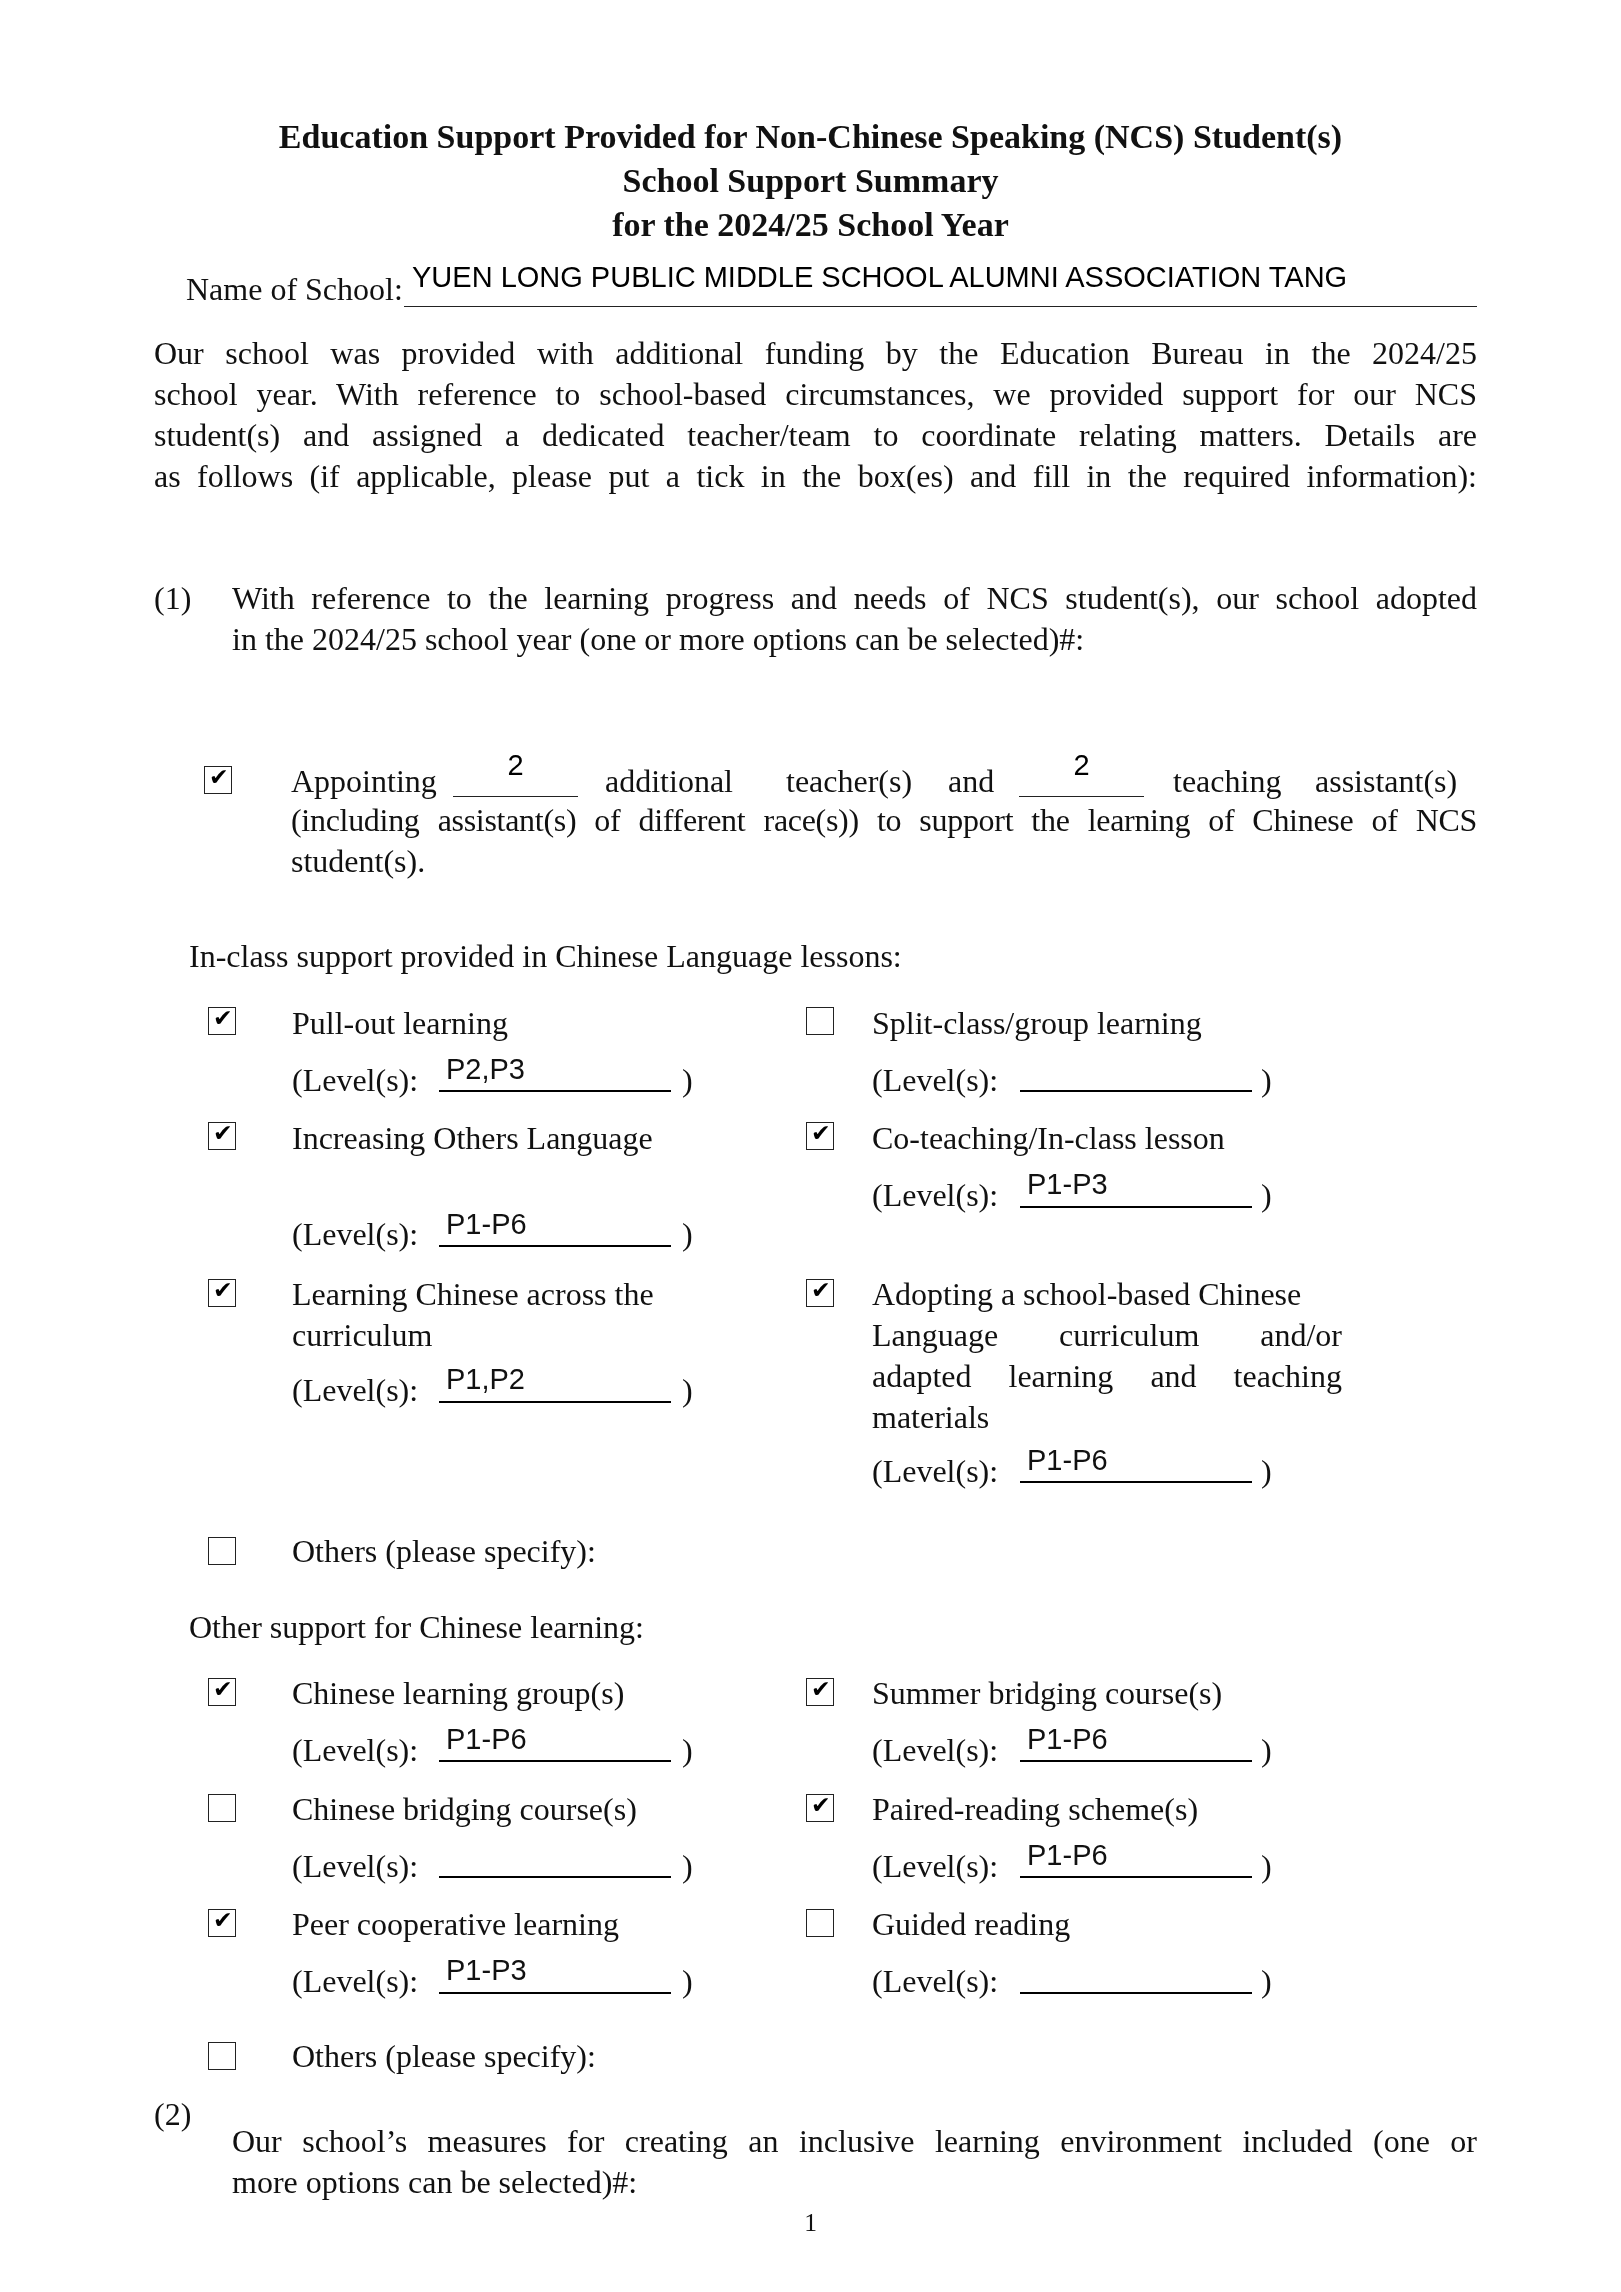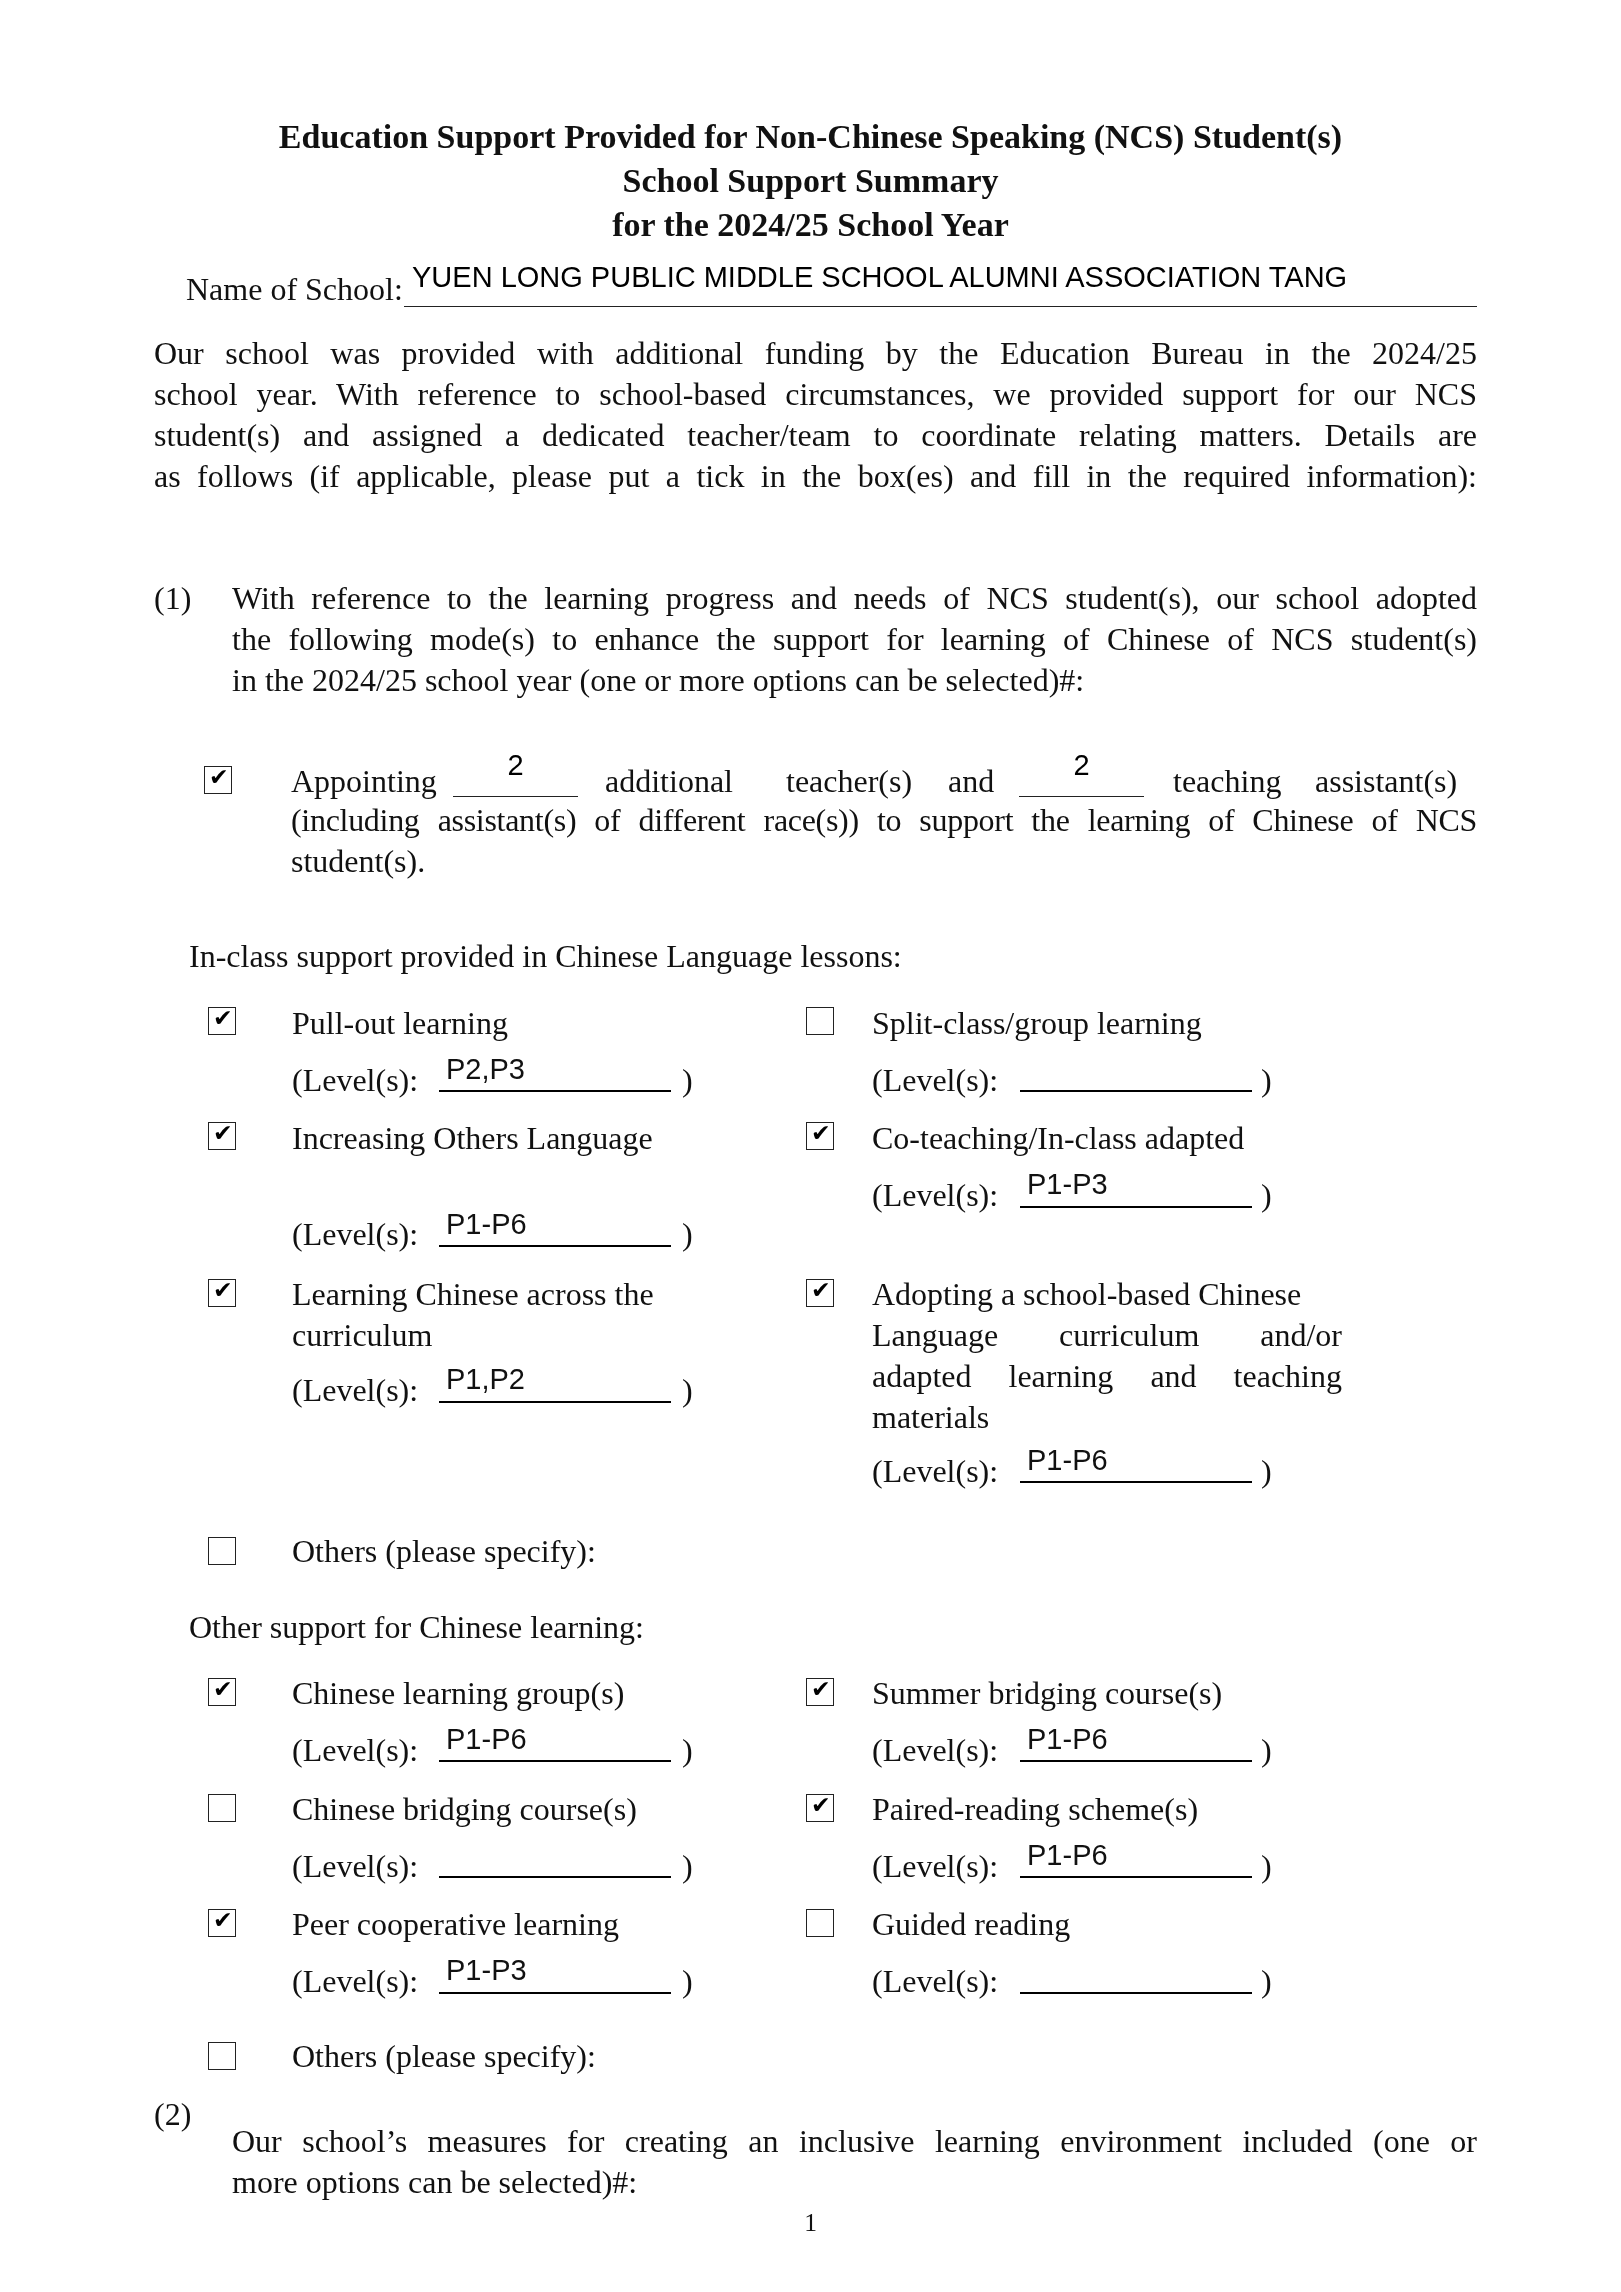--- a/index.html
+++ b/index.html
@@ -32,21 +32,20 @@
 <div class="abs body-text" style="left:154px; top:333px; width:1323px;">
   <div class="justify" style="text-align-last:justify;">Our school was provided with additional funding by the Education Bureau in the 2024/25</div>
   <div class="justify" style="text-align-last:justify;">school year.  With reference to school-based circumstances, we provided support for our NCS</div>
   <div class="justify" style="text-align-last:justify;">student(s) and assigned a dedicated teacher/team to coordinate relating matters.  Details are</div>
   <div class="justify" style="text-align-last:justify;">as follows (if applicable, please put a tick in the box(es) and fill in the required information):</div>
 </div>
 
 <div class="abs body-text" style="left:154px; top:578px;">(1)</div>
 <div class="abs body-text" style="left:232px; top:578px; width:1245px;">
   <div class="justify" style="text-align-last:justify;">With reference to the learning progress and needs of NCS student(s), our school adopted</div>
-  <div class="justify" style="text-align-last:justify;">the following mode(s) to enhance the support for learning of Chinese of NCS student(s)</div>
   <div>in the 2024/25 school year (one or more options can be selected)#:</div>
 </div>
 
 <div class="cb" style="left:204px; top:766px;">
   <span class="tick">✔</span>
 </div>
 <div class="abs body-text" style="left:291px; top:761px;">Appointing</div>
 <div class="abs uline thin" style="left:453px; top:796px; width:125px;"></div>
 <div class="abs fill" style="left:453px; top:749px; width:125px; text-align:center;">2</div>
 <div class="abs body-text" style="left:605px; top:761px;">additional</div>
@@ -88,21 +87,21 @@
   <div>Increasing Others Language</div>
 </div>
 <div class="lvl-label" style="left:292px; top:1216px;">(Level(s):</div>
 <div class="uline" style="left:439px; top:1245px; width:232px;"></div>
 <div class="lvl-val" style="left:446px; top:1208px;">P1-P6</div>
 <div class="lvl-paren" style="left:682px; top:1216px;">)</div>
 
 <div class="cb" style="left:806px; top:1122px;">
   <span class="tick">✔</span>
 </div>
-<div class="abs body-text" style="left:872px; top:1118px;">Co-teaching/In-class adapted</div>
+<div class="abs body-text" style="left:872px; top:1118px;">Co-teaching/In-class lesson</div>
 <div class="lvl-label" style="left:872px; top:1177px;">(Level(s):</div>
 <div class="uline" style="left:1020px; top:1206px; width:232px;"></div>
 <div class="lvl-val" style="left:1027px; top:1168px;">P1-P3</div>
 <div class="lvl-paren" style="left:1261px; top:1177px;">)</div>
 
 <div class="cb" style="left:208px; top:1279px;">
   <span class="tick">✔</span>
 </div>
 <div class="abs body-text" style="left:292px; top:1274px;">
   <div>Learning Chinese across the</div>

